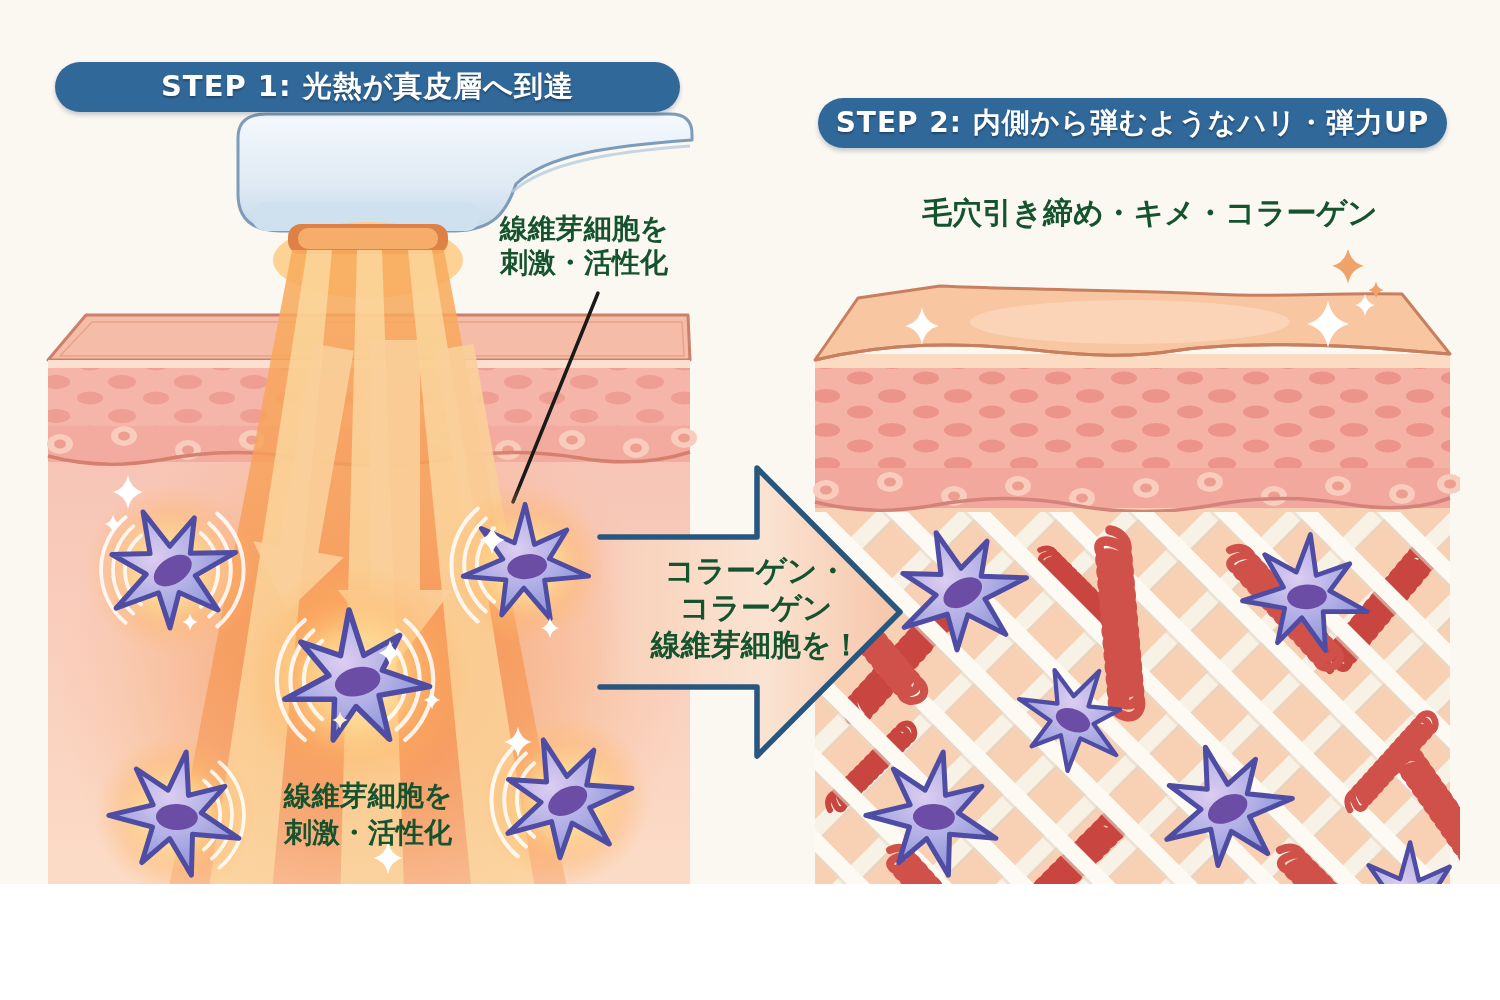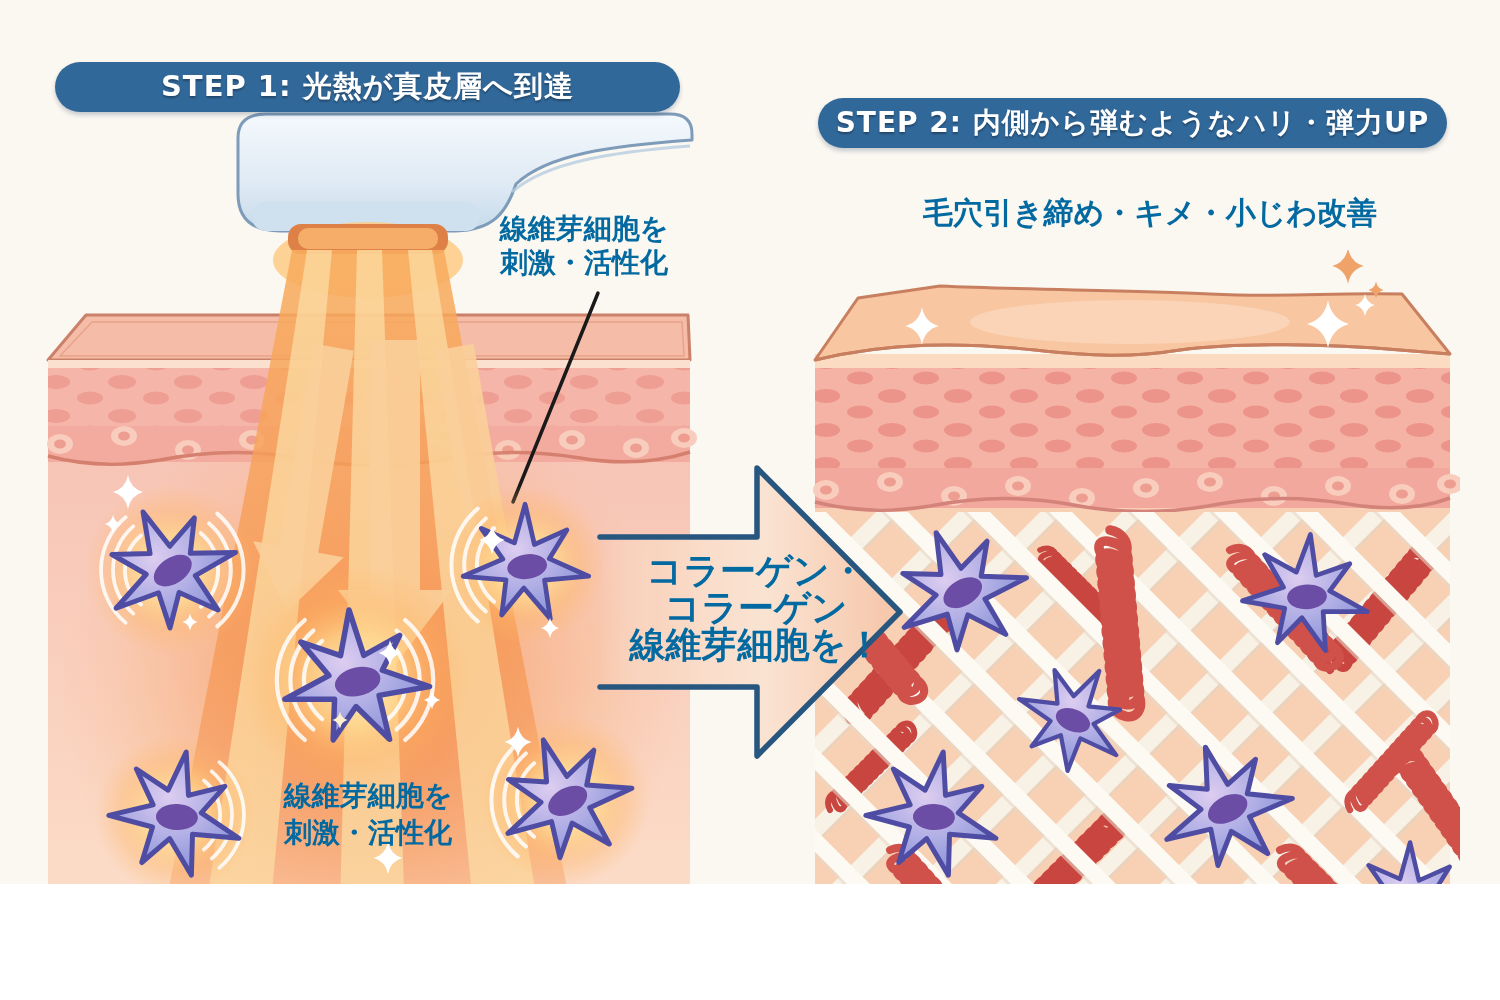--- a/index.html
+++ b/index.html
@@ -10,24 +10,24 @@
   }
   .banner {
     position:absolute; height:50px; background:#31689a;
     border-radius:26px; color:#ffffff; font-weight:bold;
     display:flex; align-items:center; justify-content:center;
     letter-spacing:1px; box-shadow:0 3px 4px rgba(40,70,100,.25);
     text-shadow:0 2px 2px rgba(0,0,0,.3);
   }
   #banner1 { left:55px;  top:62px; width:625px; font-size:29px; }
   #banner2 { left:818px; top:62px; width:629px; font-size:28px;margin-top:36px; }
-  .label { position:absolute; color:#0369a1; font-weight:bold; text-align:center; }
+  .label { position:absolute; color:#14532d; font-weight:bold; text-align:center; }
   #callout      { left:484px; top:212px; width:200px; font-size:28px; line-height:34px; }
   #caption2     { left:875px; top:196px; width:550px; font-size:30px; line-height:34px; }
-  #arrow-label  { left:606px; top:552px; width:300px; font-size:36px; line-height:37px; }
+  #arrow-label  { left:606px; top:552px; width:300px; font-size:30px; line-height:37px; }
   #label-bottom { left:248px; top:777px; width:240px; font-size:28px; line-height:37px; }
   .abs { position:absolute; }
 </style>
 </head>
 <body>
 
 <div class="stage">
 
   <svg class="abs" style="left:40px;top:100px;" width="660" height="860" viewBox="0 0 660 860">
     <defs>
@@ -324,16 +324,16 @@
     <div>刺激・活性化</div>
   </div>
 
   <div class="label" id="arrow-label">
     <div>コラーゲン・</div>
     <div>コラーゲン</div>
     <div>線維芽細胞を！</div>
   </div>
 
   <div class="label" id="caption2">
-    <span>毛穴引き締め・キメ・小じわ改善</span>
+    <span>毛穴引き締め・キメ・コラーゲン</span>
   </div>
 
 </div>
 
 </body></html>

